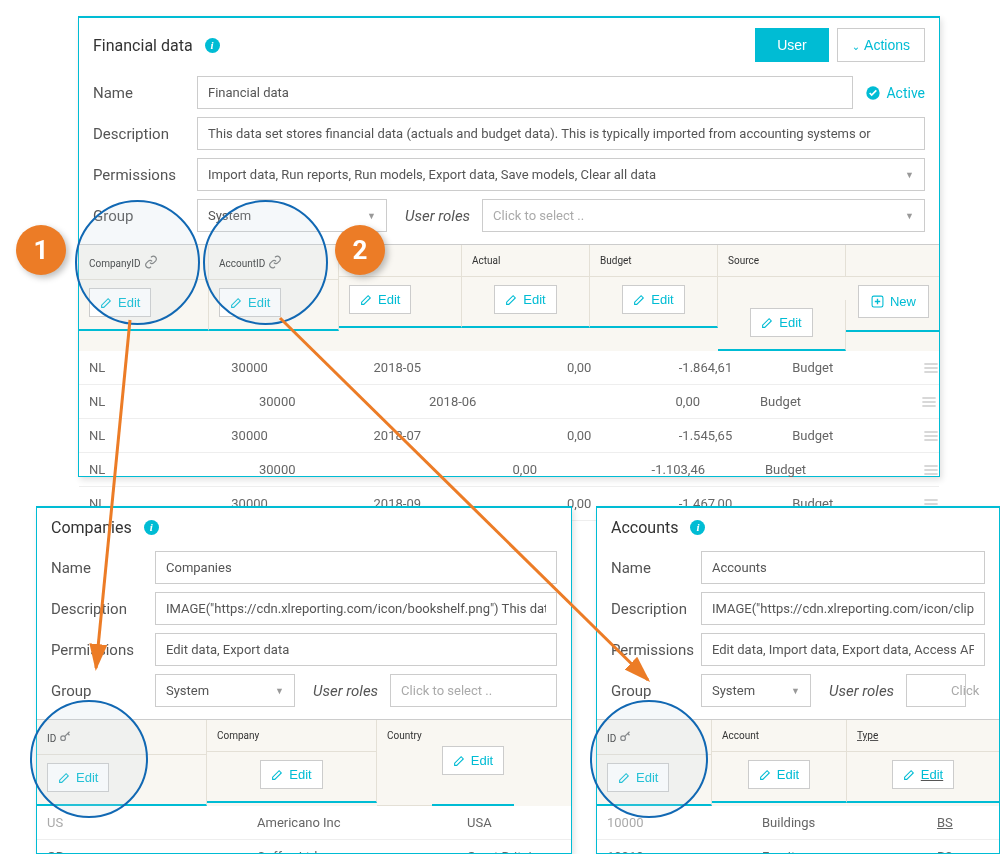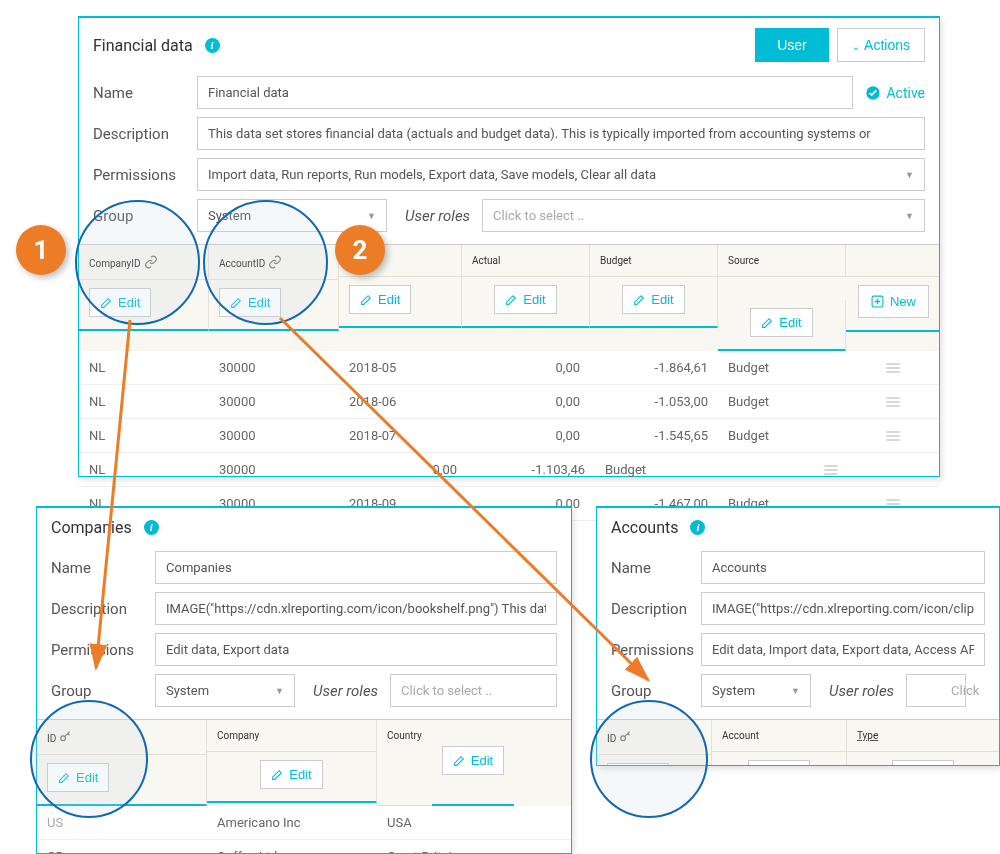--- a/index.html
+++ b/index.html
@@ -28,21 +28,21 @@
 
 .grid { margin-top: 8px; border-top: 1px solid #ccc; }
 .grid-head { display: flex; background: #f9f7f2; }
 .gh-cell { padding: 10px 10px; color: #333; font-size: 10px; border-right: 1px solid #e4e0d6; border-bottom: 1px solid #e4e0d6; }
 .gh-sub { padding: 8px 10px 12px; border-right: 1px solid #e4e0d6; border-bottom: 2px solid #00bcd4; display: flex; align-items: center; }
 .btn-edit { border: 1px solid #ccc; background: #fff; color: #00bcd4; padding: 6px 10px; font-size: 13px; cursor: pointer; display: inline-flex; align-items: center; }
 .btn-edit svg { width: 13px; height: 13px; margin-right: 5px; }
 .btn-new { border: 1px solid #ccc; background: #fff; color: #00bcd4; padding: 8px 12px; font-size: 13px; cursor: pointer; display: inline-flex; align-items: center; }
 .btn-new svg { width: 13px; height: 13px; margin-right: 6px; }
 
-.grid-body .row { display: flex; border-bottom: 1px solid #eee; }
+.grid-body .row { display: flex; border-bottom: 1px solid #eee; gap: 40px; }
 .cell { padding: 9px 10px; color: #666; font-size: 13px; }
 .cell.num { text-align: right; }
 .drag { width: 40px; display: flex; align-items: center; justify-content: center; color: #bbb; cursor: grab; }
 .drag svg { width: 16px; height: 12px; }
 
 .link-ico { width: 14px; height: 14px; display: inline-block; margin-left: 3px; vertical-align: -2px; }
 .key-ico { width: 14px; height: 14px; display: inline-block; margin-left: 3px; vertical-align: -2px; }
 
 .callout { position: absolute; width: 50px; height: 50px; border-radius: 50%; background: #ec7c26; color: #fff; font-size: 26px; font-weight: bold; display: flex; align-items: center; justify-content: center; z-index: 20; box-shadow: 3px 3px 6px rgba(0,0,0,0.25); }
 .circle-ann { position: absolute; border: 2px solid #1168b3; border-radius: 50%; background: rgba(200,215,230,0.18); z-index: 18; pointer-events: none; }
@@ -200,21 +200,20 @@
             <svg viewBox="0 0 24 16">
               <path d="M2 2h20M2 8h20M2 14h20" stroke="#ccc" stroke-width="2"></path>
             </svg>
           </div>
         </div>
         <div class="row">
     <div class="cell cA">NL</div>
           <div class="cell cB">30000</div>
           <div class="cell cC">2018-06</div>
     <div class="cell cD num">0,00</div>
-          <div class="cell cE num">-1.053,00</div>
           <div class="cell cF">Budget</div>
     <div class="drag cG">
             <svg viewBox="0 0 24 16">
               <path d="M2 2h20M2 8h20M2 14h20" stroke="#ccc" stroke-width="2"></path>
             </svg>
           </div>
         </div>
         <div class="row">
     <div class="cell cA">NL</div>
           <div class="cell cB">30000</div>
@@ -332,21 +331,21 @@
         </div>
         <div class="row">
     <div class="cell dA">GB</div>
           <div class="cell dB">Coffee Ltd</div>
           <div class="cell dC">Great Britain</div>
         </div>
       </div>
   </div>
 </div>
 
-<div class="panel" style="left:596px; top:506px; width:404px; height:260px; overflow:hidden;">
+<div class="panel" style="left:596px; top:506px; width:404px; height:348px; overflow:hidden;">
   <div class="panel-hdr">
       <span class="panel-title">Accounts</span>
       <span class="info-icon">i</span>
     </div>
   <div class="form-row">
       <div class="form-lbl" style="width:90px;">Name</div>
       <input class="form-in" value="Accounts" style="">
     </div>
   <div class="form-row">
       <div class="form-lbl" style="width:90px;">Description</div>

